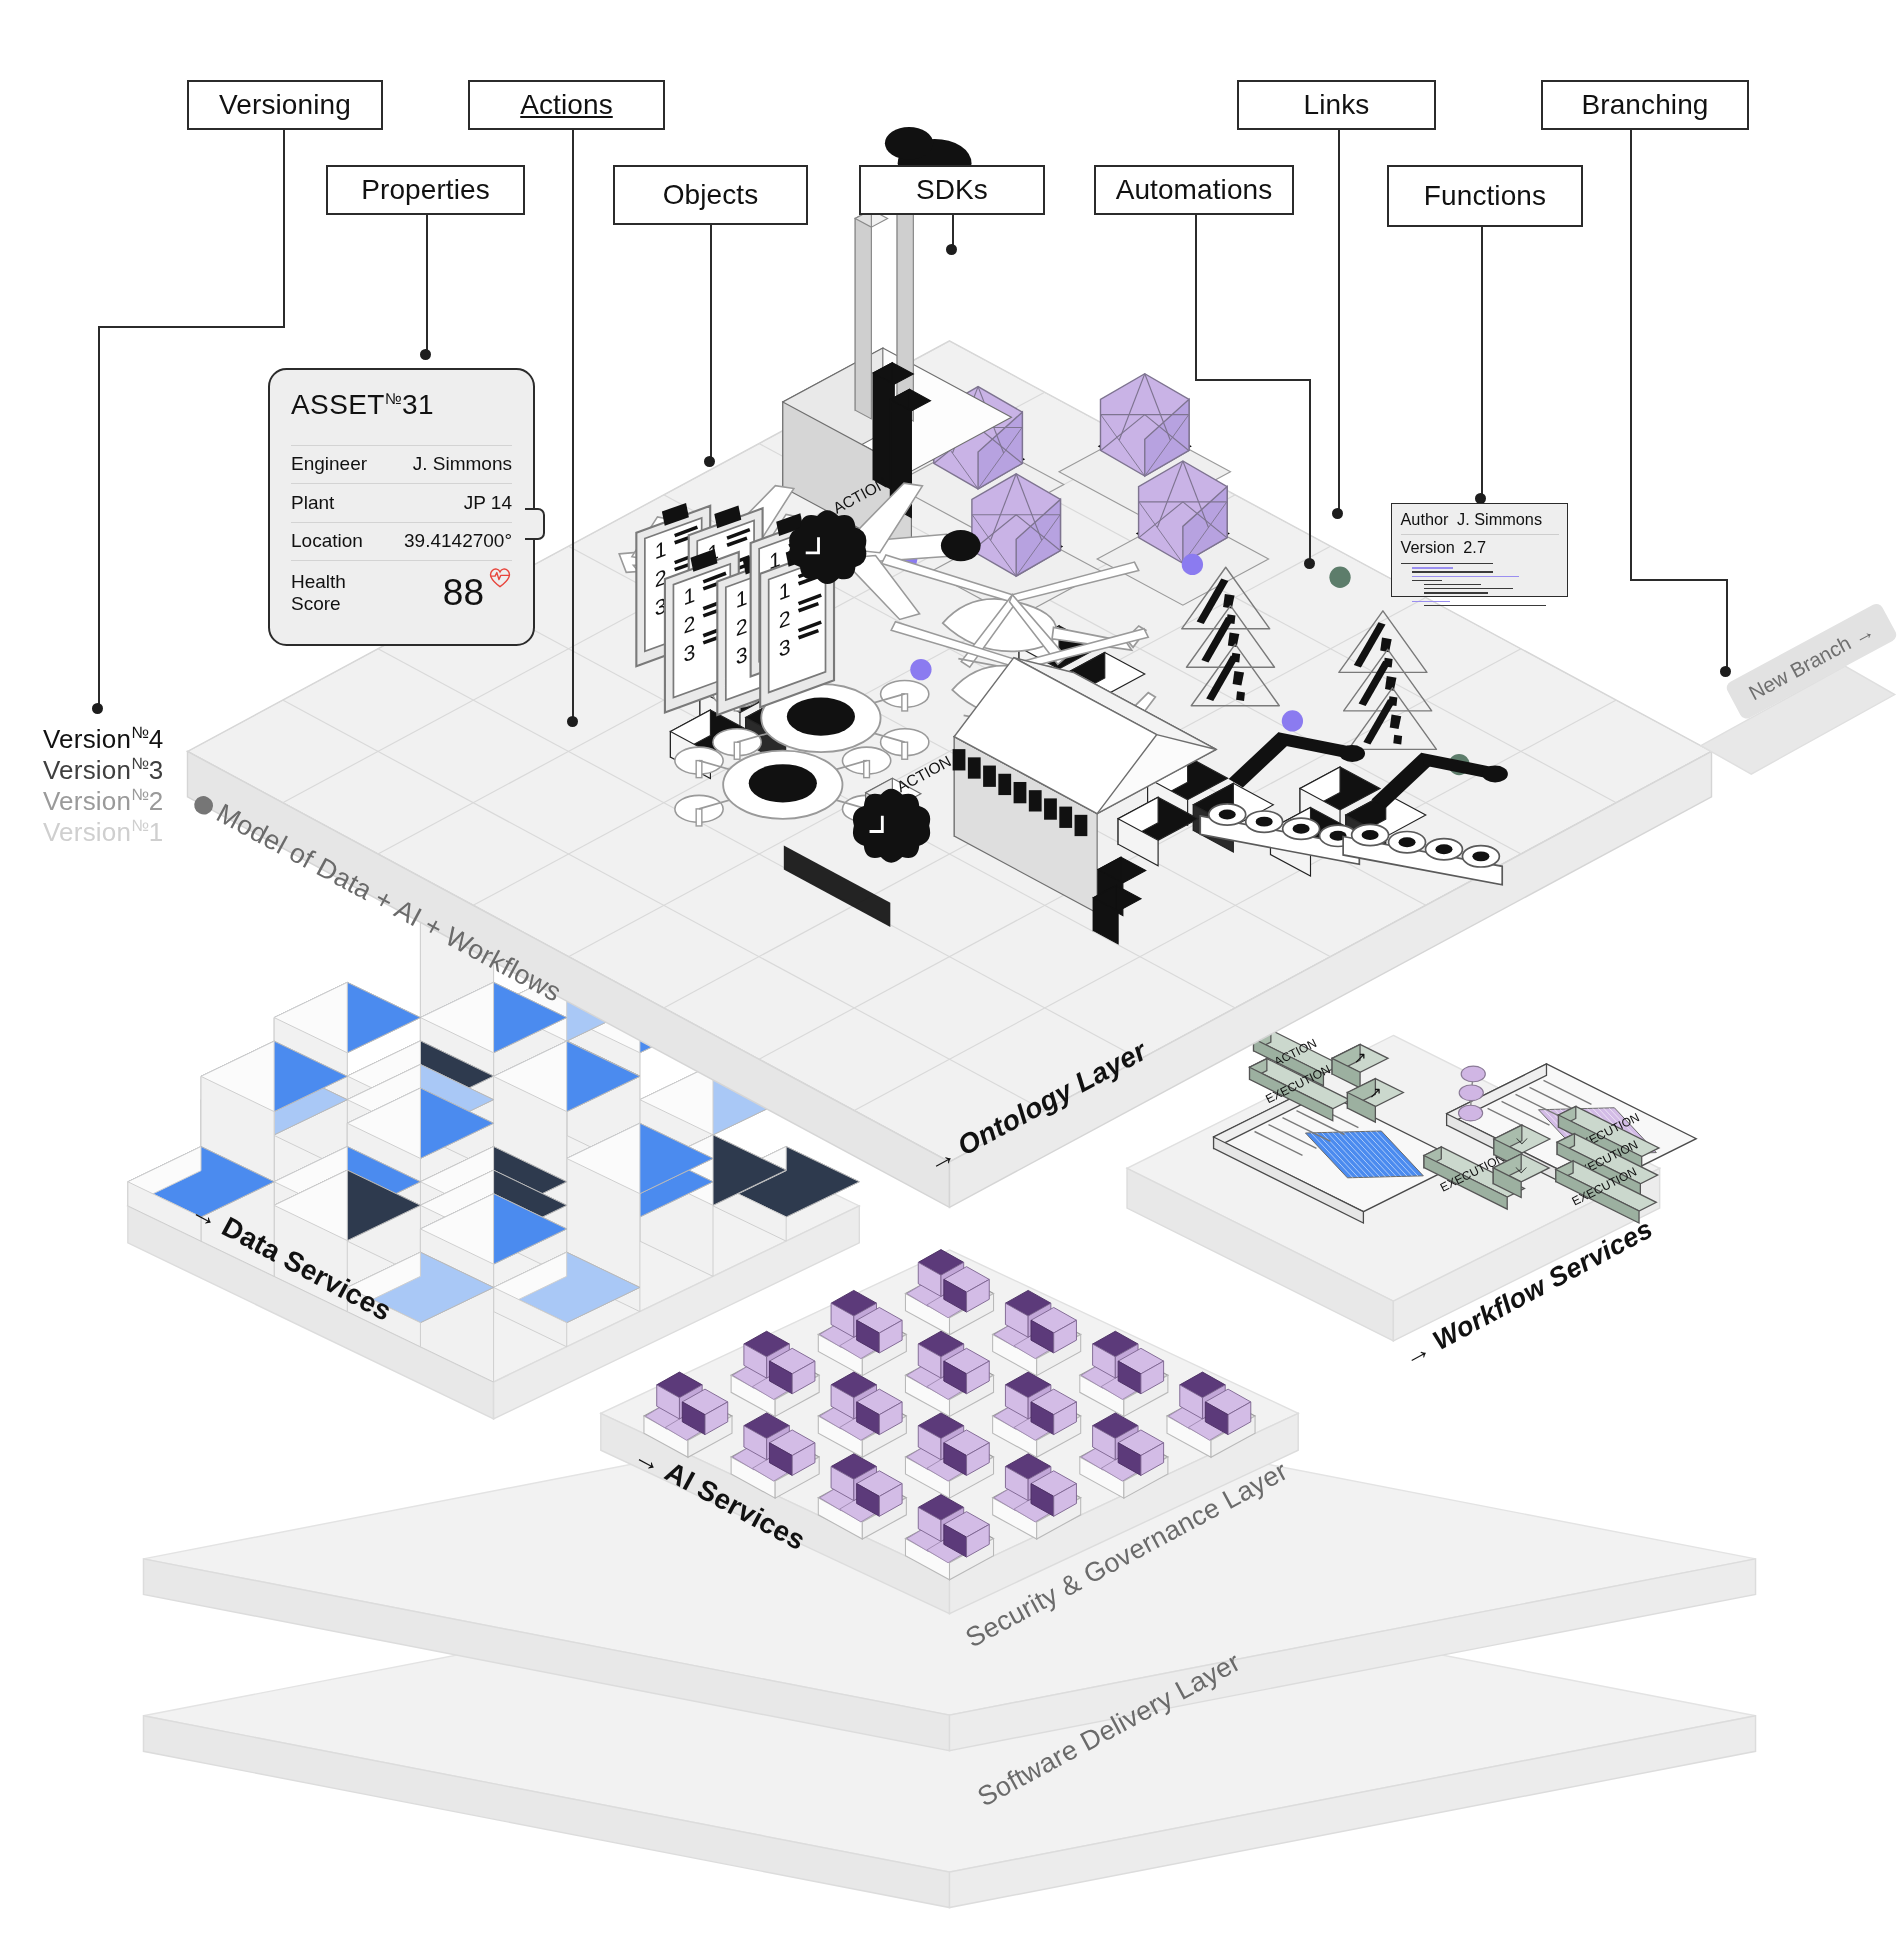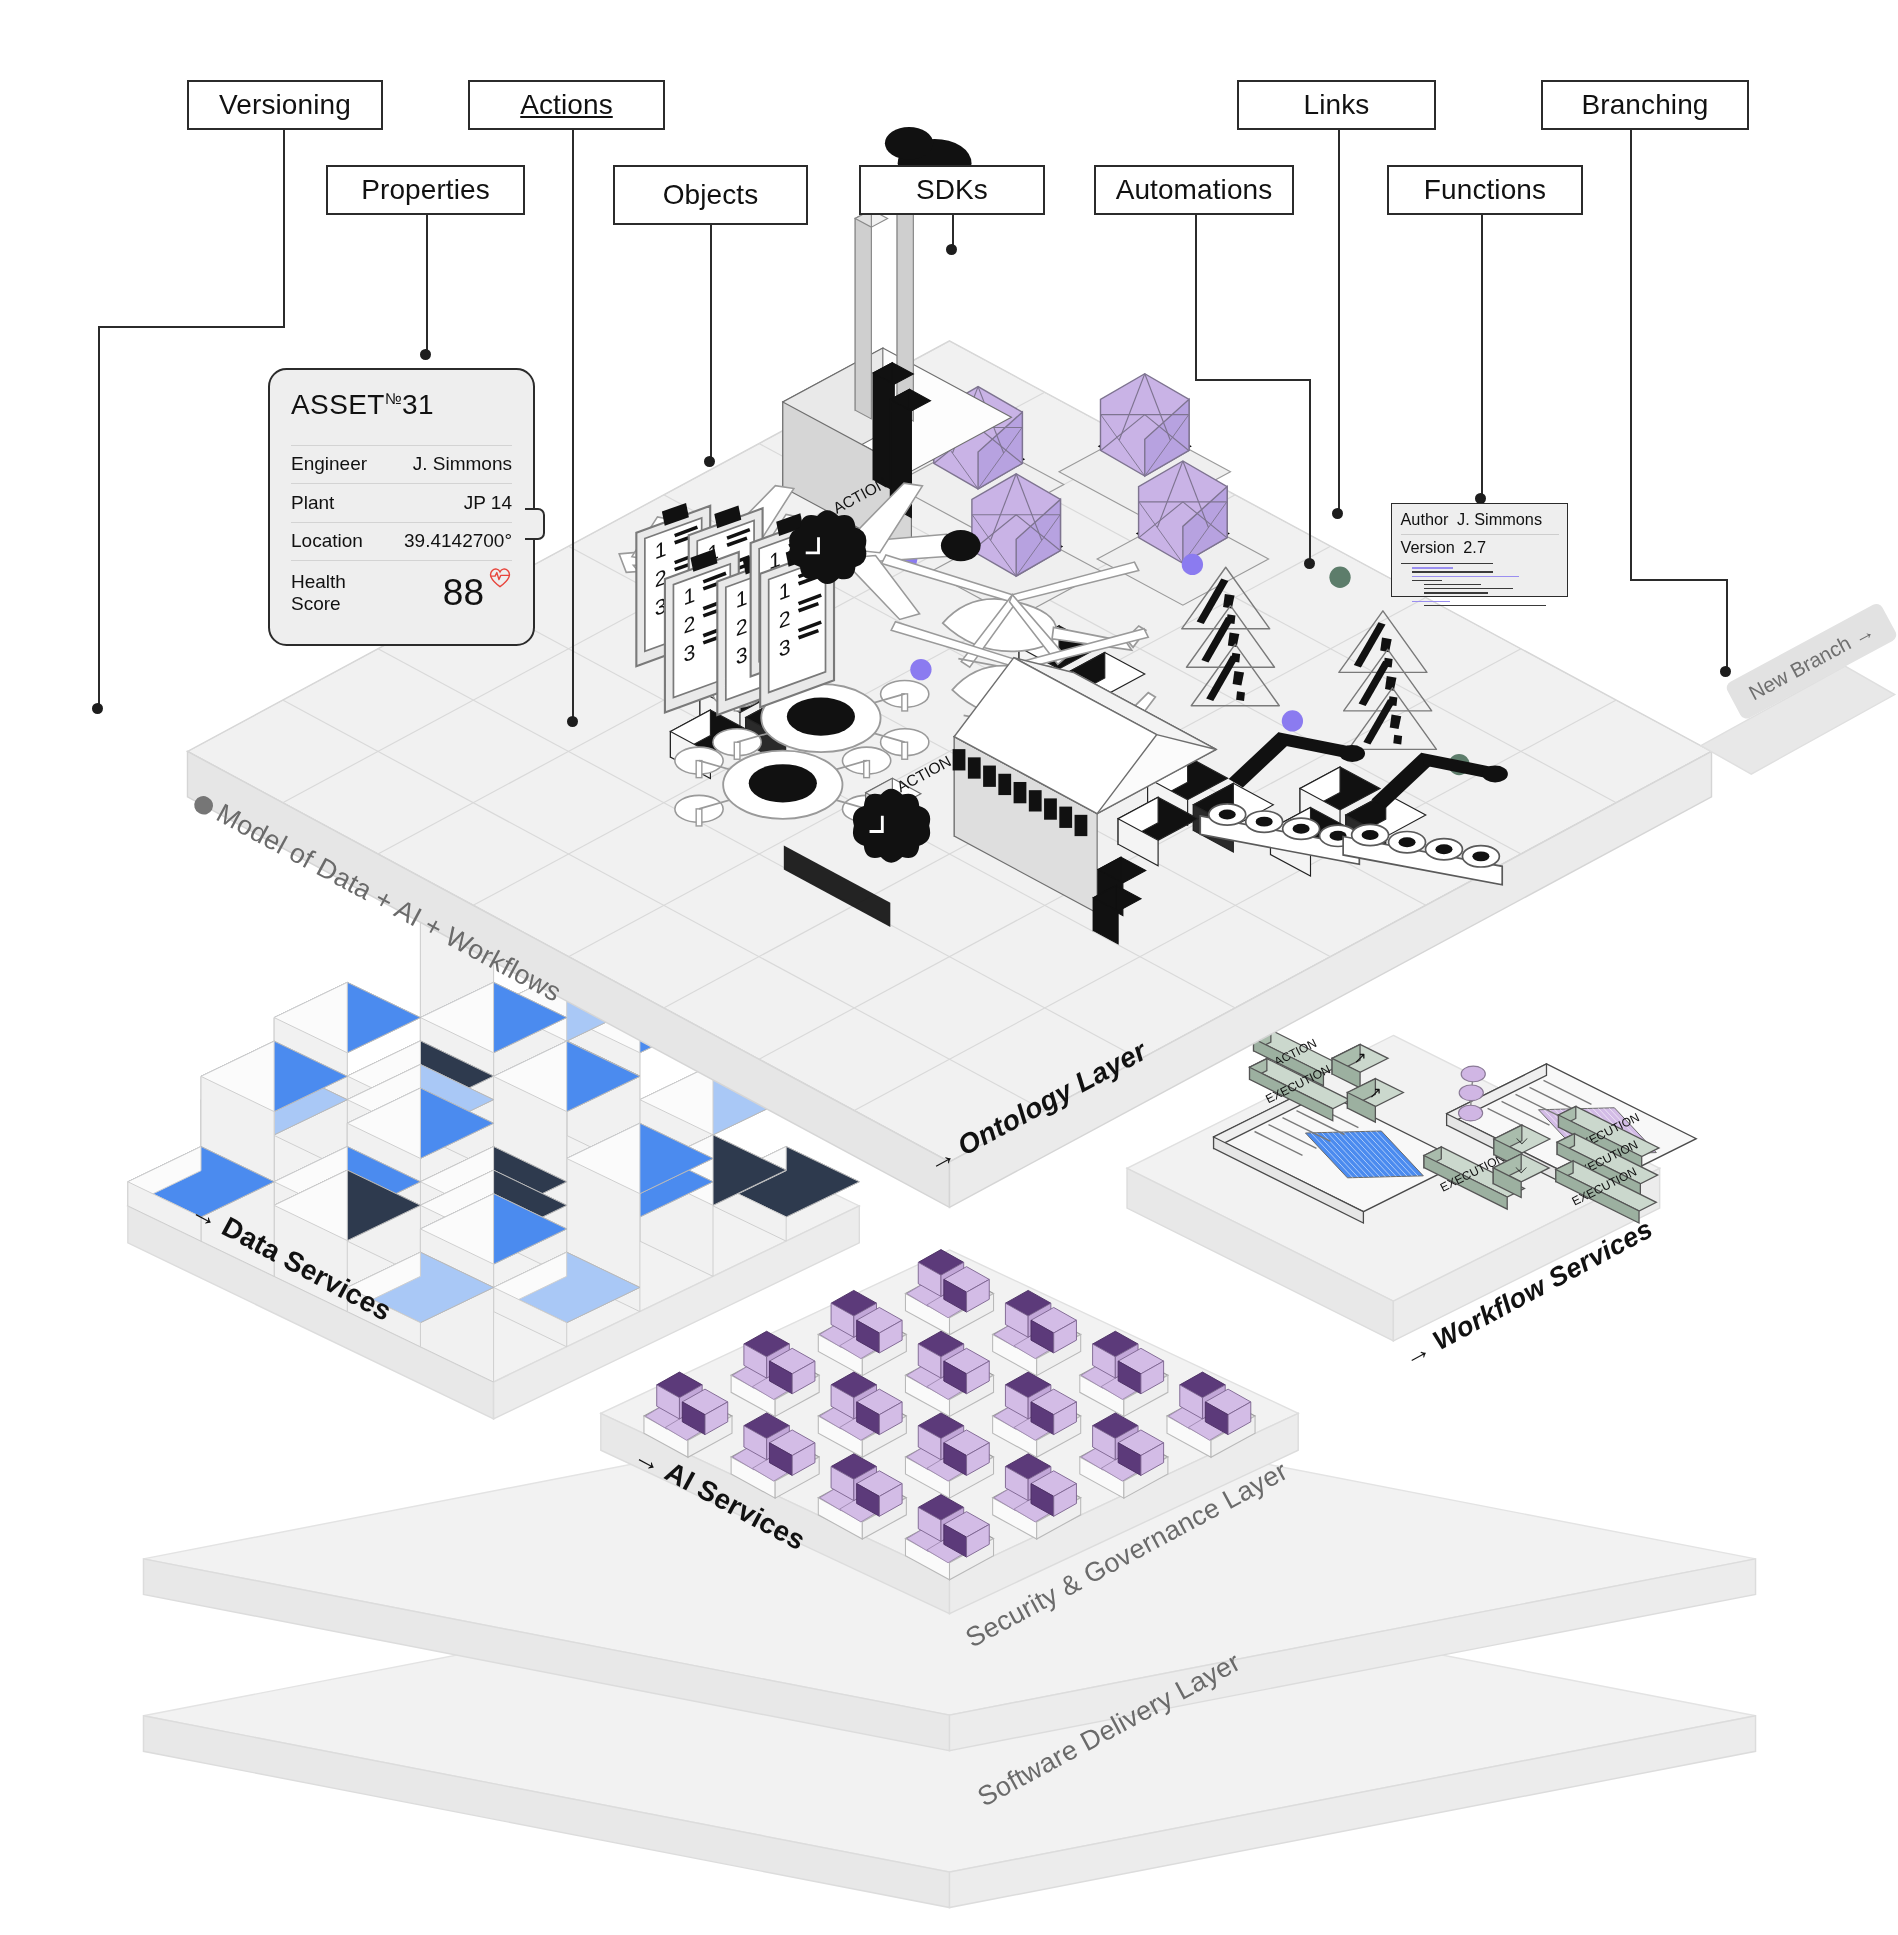--- a/index.html
+++ b/index.html
@@ -1246,34 +1246,48 @@
   <div class="leader h" style="left:1195px; top:379px; width:116px;"></div>
   <div class="leader v" style="left:1309px; top:379px; height:185px;"></div>
   <div class="dot" style="left:1304px; top:558px;"></div>
 
   <div class="callout" style="left:1237px; top:80px; width:199px; height:50px;">
     <span>Links</span>
   </div>
   <div class="leader v" style="left:1338px; top:130px; height:383px;"></div>
   <div class="dot" style="left:1332px; top:508px;"></div>
 
-  <div class="callout" style="left:1387px; top:165px; width:196px; height:50px;">
+  <div class="callout" style="left:1387px; top:165px; width:196px; height:62px;">
     <span>Functions</span>
   </div>
   <div class="leader v" style="left:1481px; top:214px; height:284px;"></div>
   <div class="dot" style="left:1475px; top:493px;"></div>
 
   <div class="callout" style="left:1541px; top:80px; width:208px; height:50px;">
     <span>Branching</span>
   </div>
   <div class="leader v" style="left:1630px; top:130px; height:450px;"></div>
   <div class="leader h" style="left:1630px; top:579px; width:97px;"></div>
   <div class="leader v" style="left:1726px; top:579px; height:92px;"></div>
   <div class="dot" style="left:1720px; top:666px;"></div>
 
+  <div id="versions">
+    <div class="v4">
+      <span>Version</span><sup>№</sup><span>4</span>
+    </div>
+    <div class="v3">
+      <span>Version</span><sup>№</sup><span>3</span>
+    </div>
+    <div class="v2">
+      <span>Version</span><sup>№</sup><span>2</span>
+    </div>
+    <div class="v1">
+      <span>Version</span><sup>№</sup><span>1</span>
+    </div>
+  </div>
 
   <div id="asset-card">
     <div class="title">
       <span>ASSET</span><sup>№</sup><span>31</span>
     </div>
     <div class="row">
       <span class="k">Engineer</span>
       <span class="val">J. Simmons</span>
     </div>
     <div class="row">

